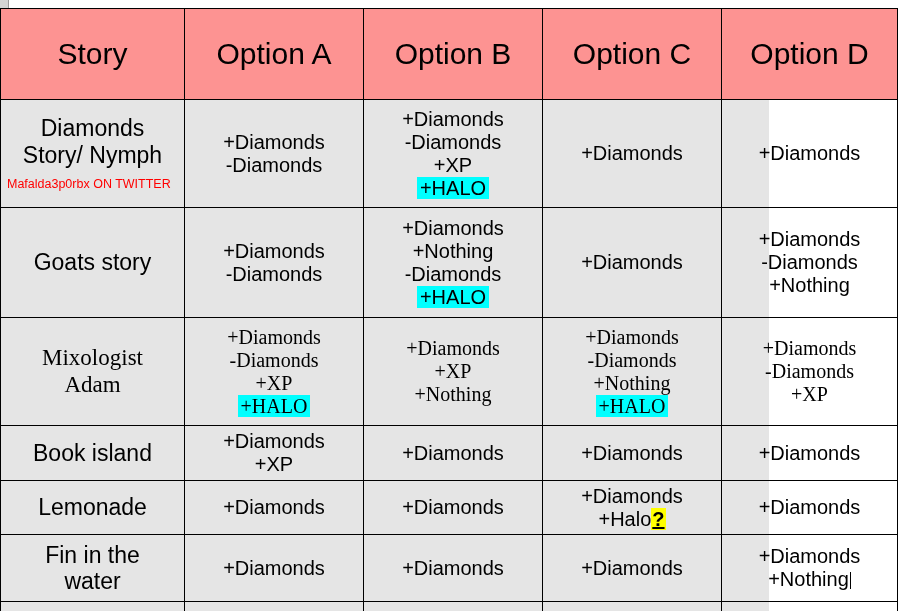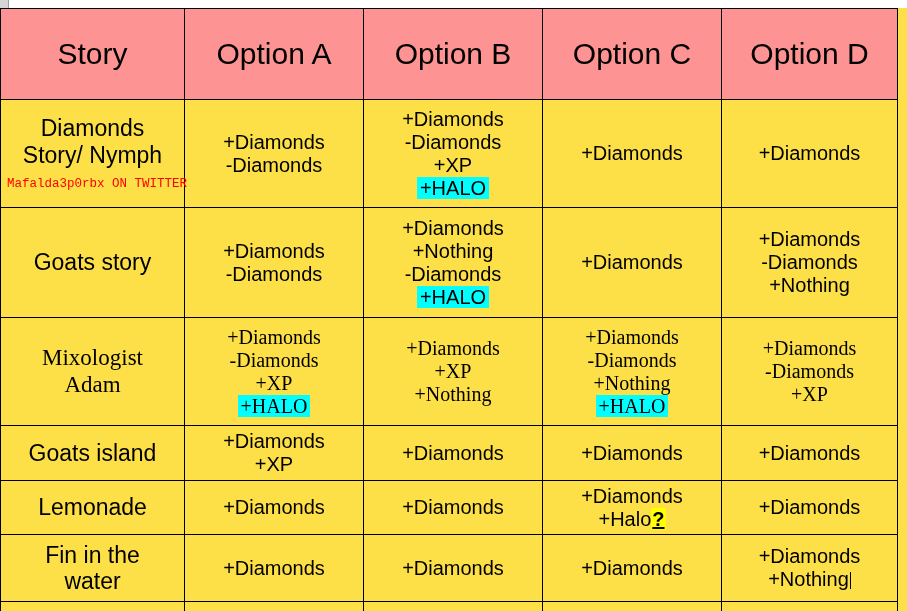--- a/index.html
+++ b/index.html
@@ -5,23 +5,23 @@
   * { box-sizing: border-box; }
   html, body {
     margin: 0; padding: 0;
     width: 907px; height: 611px;
     background: #ffffff;
     font-family: "Liberation Sans", sans-serif;
     overflow: hidden;
   }
   #app {
     position: relative;
-    width: 907px;
+    width: 769px;
     height: 611px;
-    background: #fde047;
+    background: #e5e5e5;
   }
 
   
   .corner-marker {
     position: absolute;
     left: 0; top: 0;
     width: 9px; height: 9px;
     background: #d5d5d5;
     border-right: 1px solid #9a9a9a;
     border-bottom: 1px solid #9a9a9a;
@@ -96,21 +96,20 @@
   }
 
   .watermark {
     display: block;
     color: #ff0000;
     font-size: 12.5px;
     text-align: left;
     margin-top: 9px;
     margin-left: 2px;
     white-space: nowrap;
-    font-family: Liberation Mono, monospace;
   }
 
   .caret {
     display: inline-block;
     width: 1px;
     height: 17px;
     background: #000000;
     vertical-align: -3px;
     margin-left: 1px;
   }
@@ -216,21 +215,21 @@
         </td>
         <td class="opt-cell">
           <span class="line">+Diamonds</span>
           <span class="line">-Diamonds</span>
           <span class="line">+XP</span>
         </td>
       </tr>
 
       <tr class="r-goats">
         <td class="story-cell">
-          <span class="line">Goats island</span>
+          <span class="line">Book island</span>
         </td>
         <td class="opt-cell">
           <span class="line">+Diamonds</span>
           <span class="line">+XP</span>
         </td>
         <td class="opt-cell">
           <span class="line">+Diamonds</span>
         </td>
         <td class="opt-cell">
           <span class="line">+Diamonds</span>

